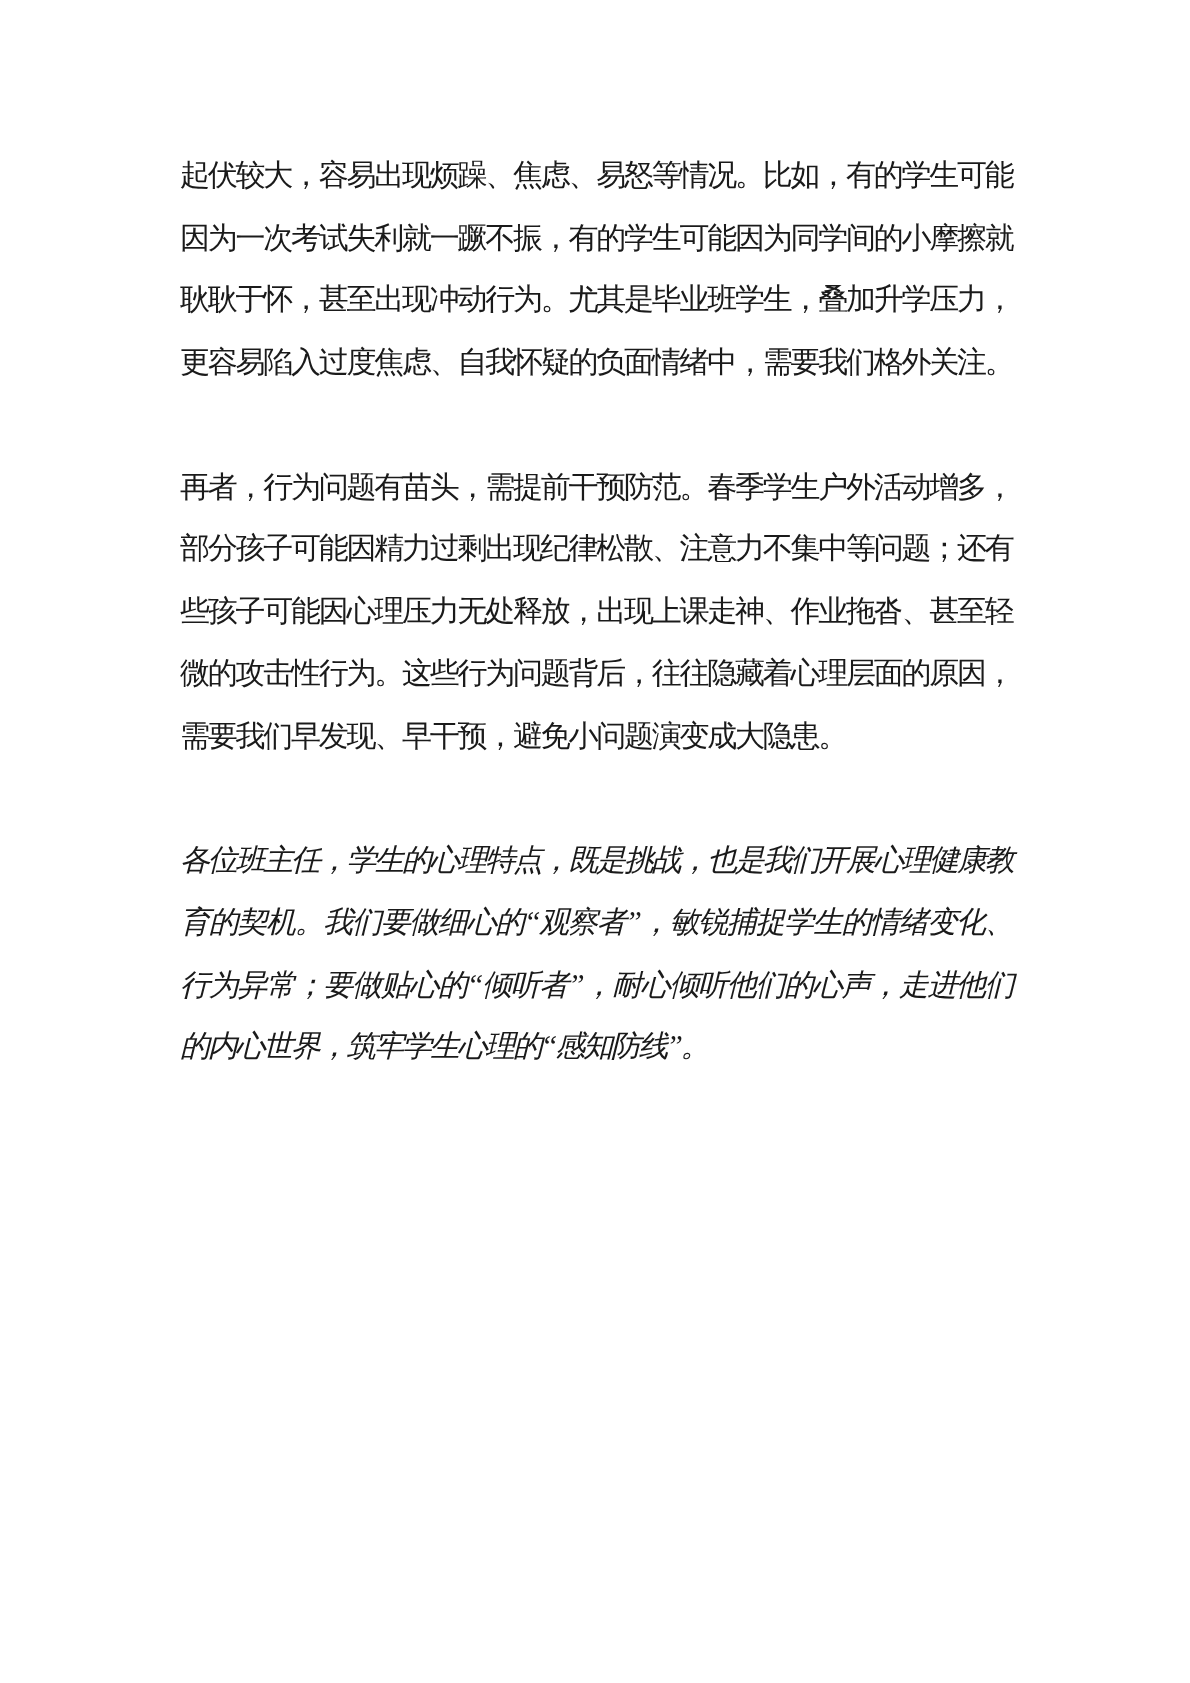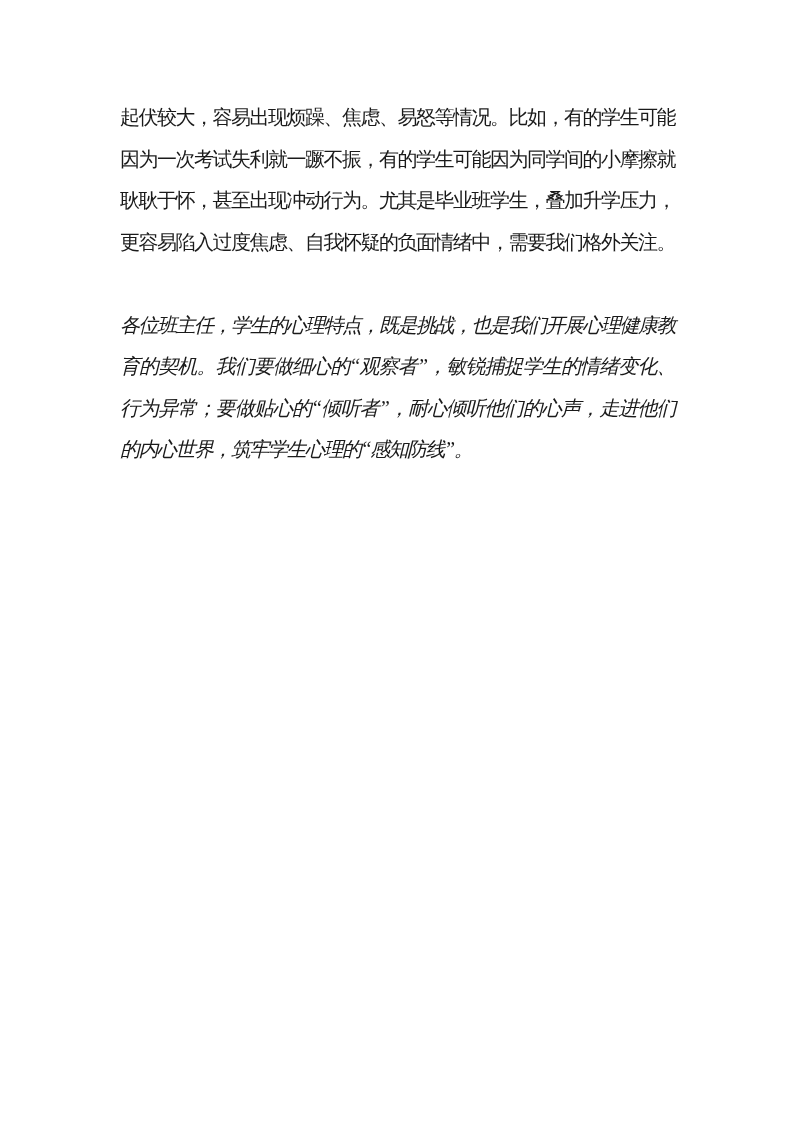--- a/index.html
+++ b/index.html
@@ -37,15 +37,16 @@
       margin-bottom: 0;
       font-style: italic;
     }
   </style>
 </head>
 <body>
 
 <div class="page">
   <div class="content">
     <p>起伏较大，容易出现烦躁、焦虑、易怒等情况。比如，有的学生可能因为一次考试失利就一蹶不振，有的学生可能因为同学间的小摩擦就耿耿于怀，甚至出现冲动行为。尤其是毕业班学生，叠加升学压力，更容易陷入过度焦虑、自我怀疑的负面情绪中，需要我们格外关注。</p>
+    <p>再者，行为问题有苗头，需提前干预防范。春季学生户外活动增多，部分孩子可能因精力过剩出现纪律松散、注意力不集中等问题；还有些孩子可能因心理压力无处释放，出现上课走神、作业拖沓、甚至轻微的攻击性行为。这些行为问题背后，往往隐藏着心理层面的原因，需要我们早发现、早干预，避免小问题演变成大隐患。</p>
     <p>各位班主任，学生的心理特点，既是挑战，也是我们开展心理健康教育的契机。我们要做细心的“观察者”，敏锐捕捉学生的情绪变化、行为异常；要做贴心的“倾听者”，耐心倾听他们的心声，走进他们的内心世界，筑牢学生心理的“感知防线”。</p>
   </div>
 </div>
 
 </body></html>

